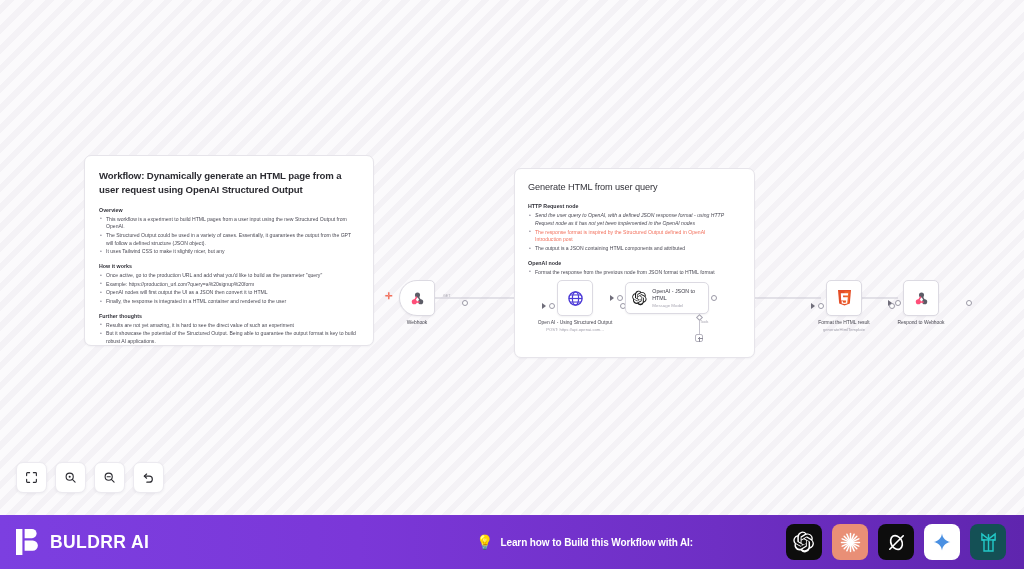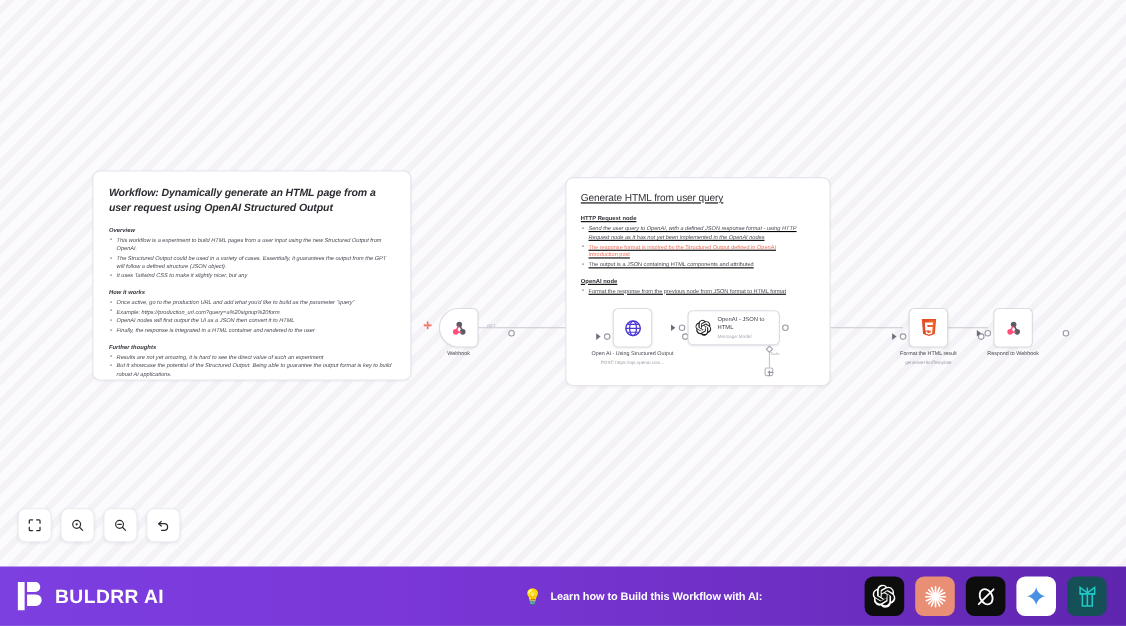--- a/index.html
+++ b/index.html
@@ -45,30 +45,28 @@
     border-radius: 7px;
     box-shadow: 0 1px 2px rgba(30,25,60,0.035);
   }
 
   #sticky-left {
     left: 84px;
     top: 155px;
     width: 290px;
     height: 191px;
     padding: 13px 14px 10px 14px;
-    font-style: italic;
   }
 
   #sticky-right {
     left: 514px;
-    top: 161px;
+    top: 168px;
     width: 241px;
     height: 190px;
     padding: 12px 24px 10px 13px;
-    text-decoration: underline;
   }
 
   .sticky-title {
     font-size: 9.6px;
     font-weight: bold;
     color: #2b2b31;
     line-height: 1.45;
     letter-spacing: -0.1px;
     margin-bottom: 10px;
   }

